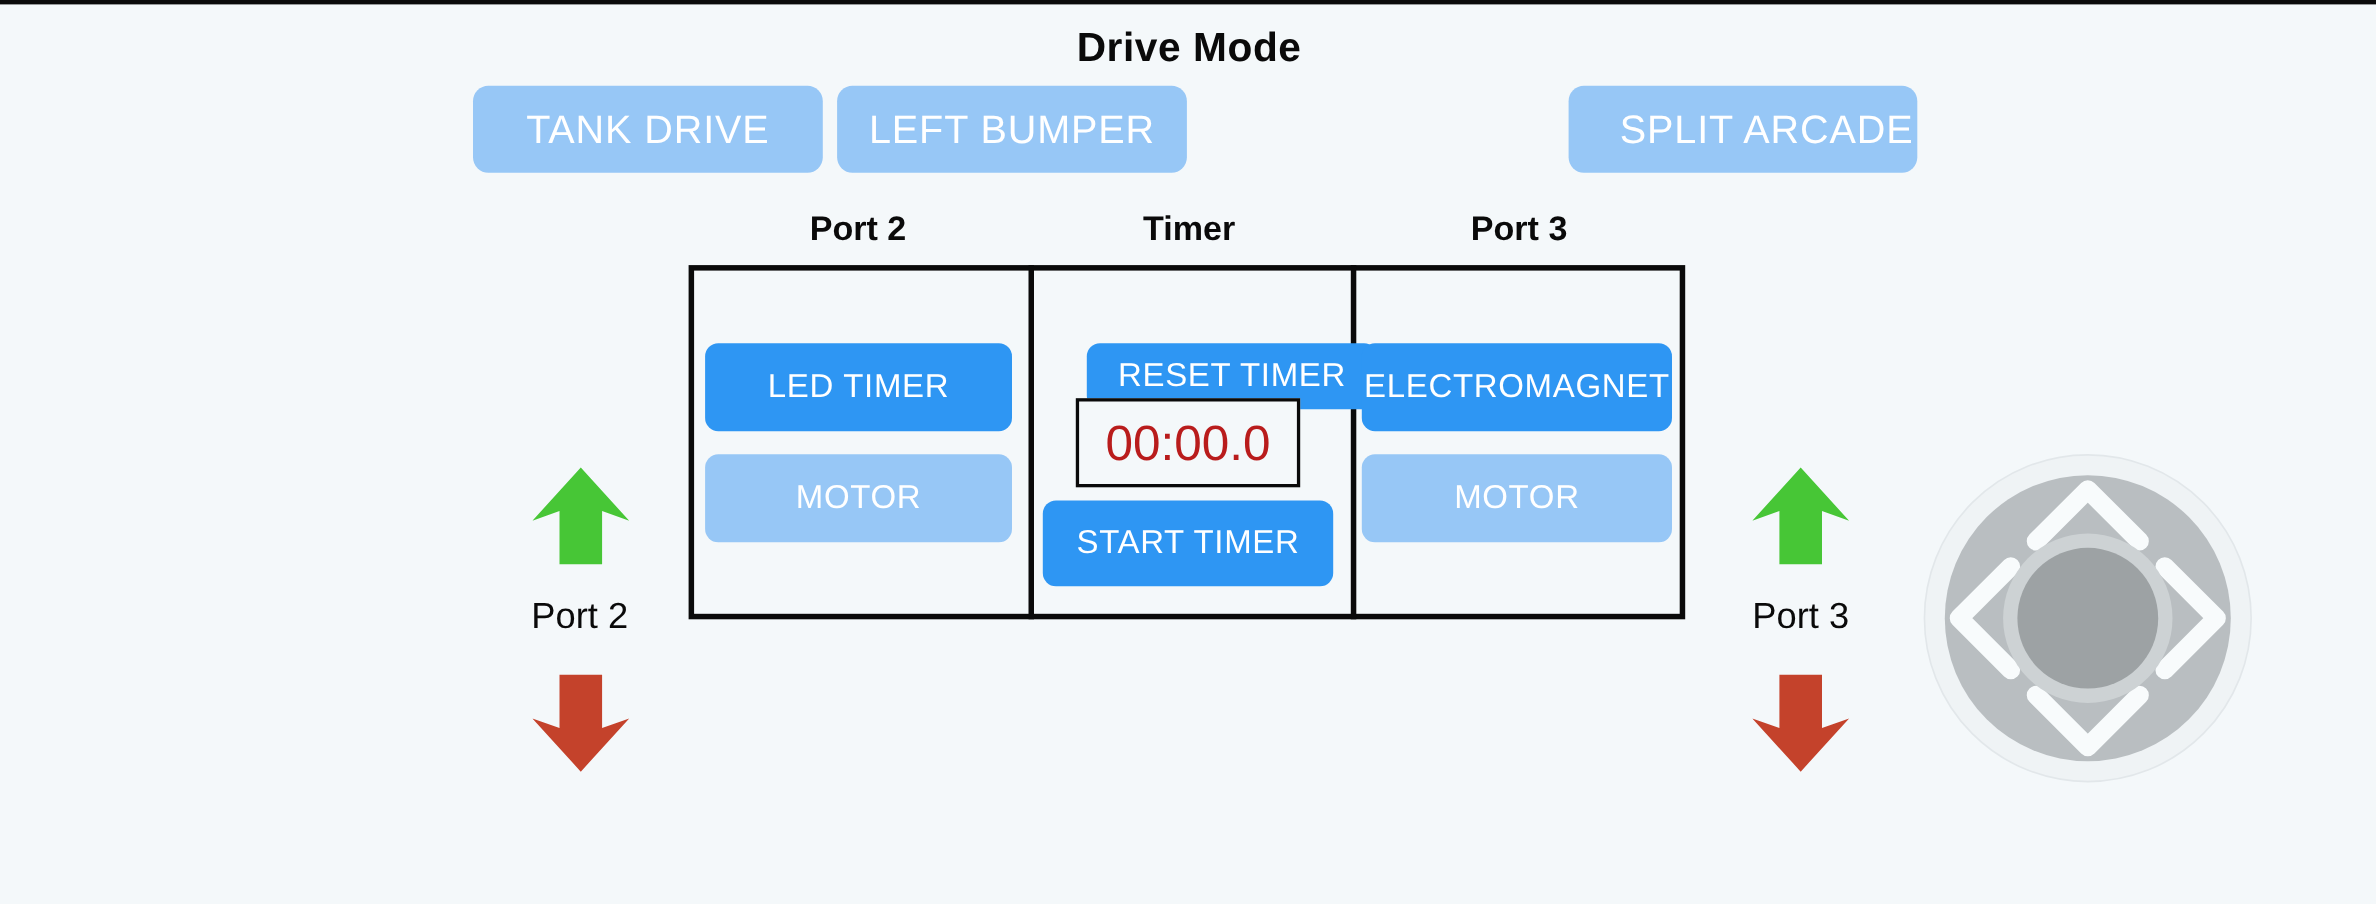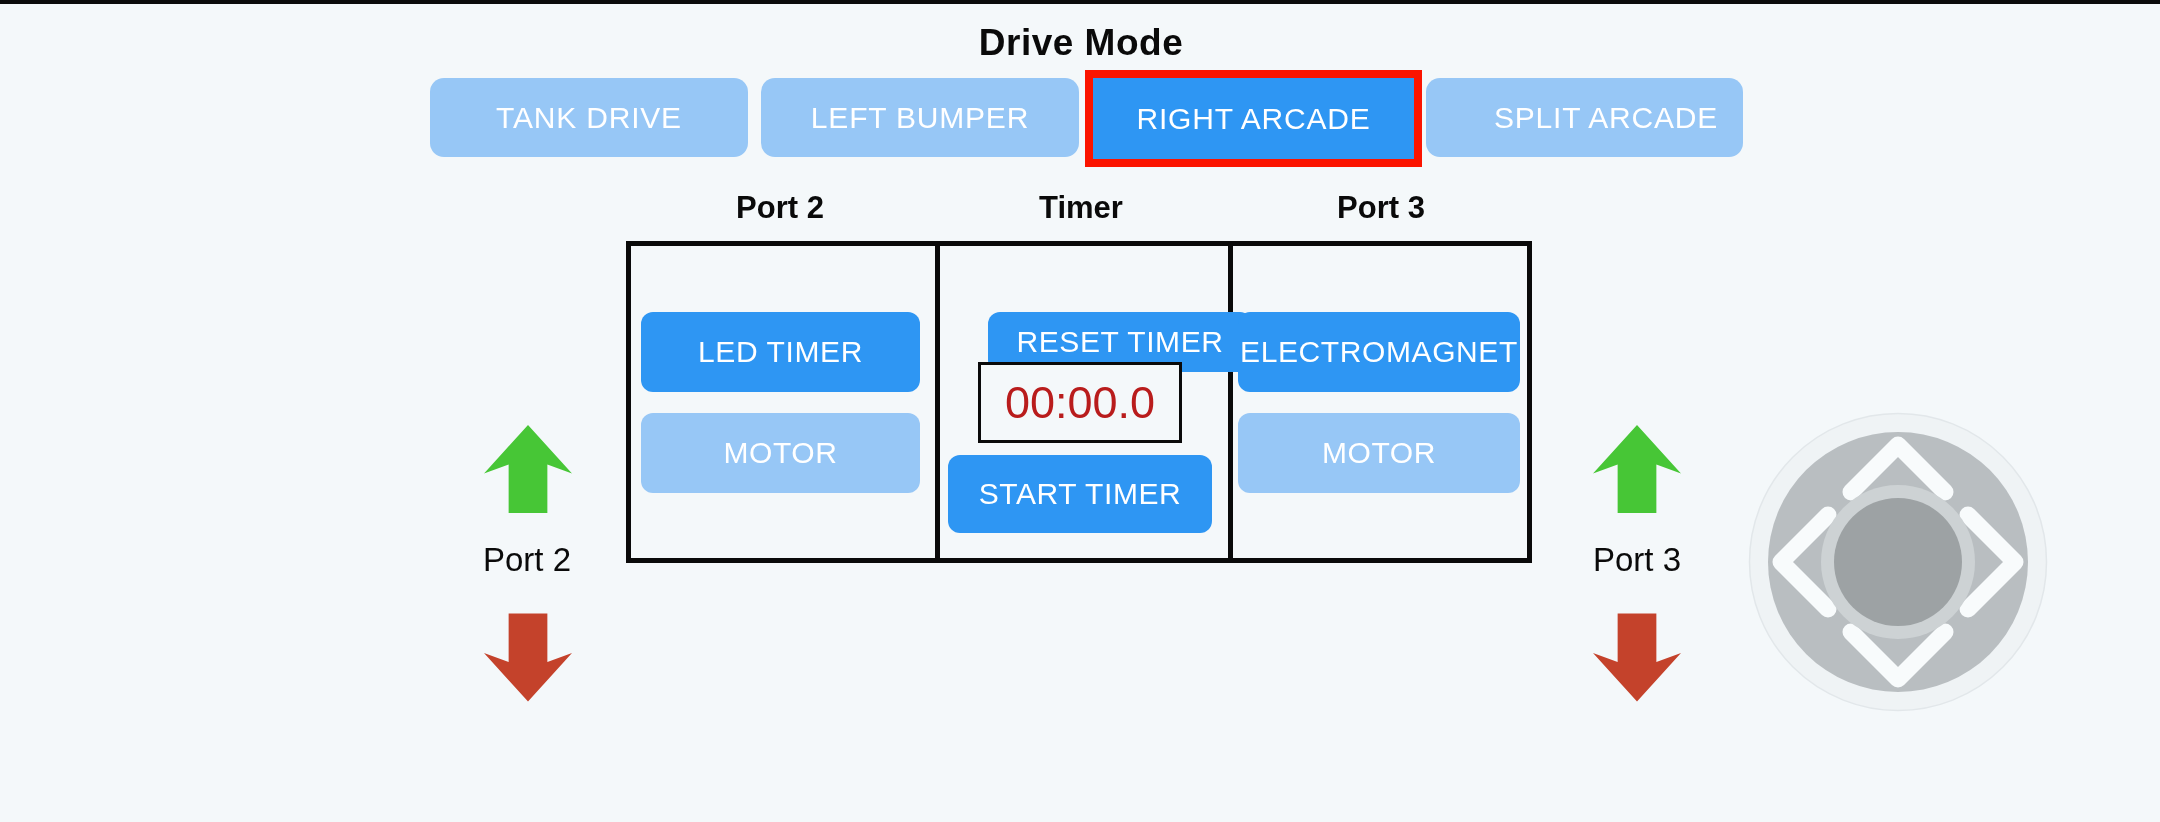--- a/index.html
+++ b/index.html
@@ -15,21 +15,21 @@
   .top-line{left:0;top:0;width:2160px;height:4px;background:#0b0b0b;}
 
   .page-title{
     left:0;top:22px;width:2162px;text-align:center;
     font-size:37px;font-weight:bold;color:#0a0a0a;letter-spacing:.5px;
   }
 
   .mode-btn{
     top:78px;height:79px;border-radius:14px;
     background:#97c7f6;color:#ffffff;
-    font-size:30px;letter-spacing:.8px;
+    font-size:36px;letter-spacing:.8px;
     display:flex;align-items:center;justify-content:center;
     box-sizing:border-box;cursor:pointer;
   }
   .mode-btn.selected{
     top:70px;height:97px;border-radius:0;
     background:#2e96f3;border:8px solid #fb1400;
   }
 
   .col-header{
     top:190px;width:220px;text-align:center;
@@ -70,23 +70,20 @@
 
   <div class="abs top-line"></div>
 
   <div class="abs page-title">Drive Mode</div>
 
   <div class="abs mode-btn" style="left:430px;width:318px;">
     <span>TANK DRIVE</span>
   </div>
   <div class="abs mode-btn" style="left:761px;width:318px;">
     <span>LEFT BUMPER</span>
-  </div>
-  <div class="abs mode-btn selected" style="left:1085px;width:337px;">
-    <span>RIGHT ARCADE</span>
   </div>
   <div class="abs mode-btn" style="left:1426px;width:317px;padding-left:43px;">
     <span>SPLIT ARCADE</span>
   </div>
 
   <div class="abs col-header" style="left:670px;">Port 2</div>
   <div class="abs col-header" style="left:971px;">Timer</div>
   <div class="abs col-header" style="left:1271px;">Port 3</div>
 
   <div class="abs panel"></div>

